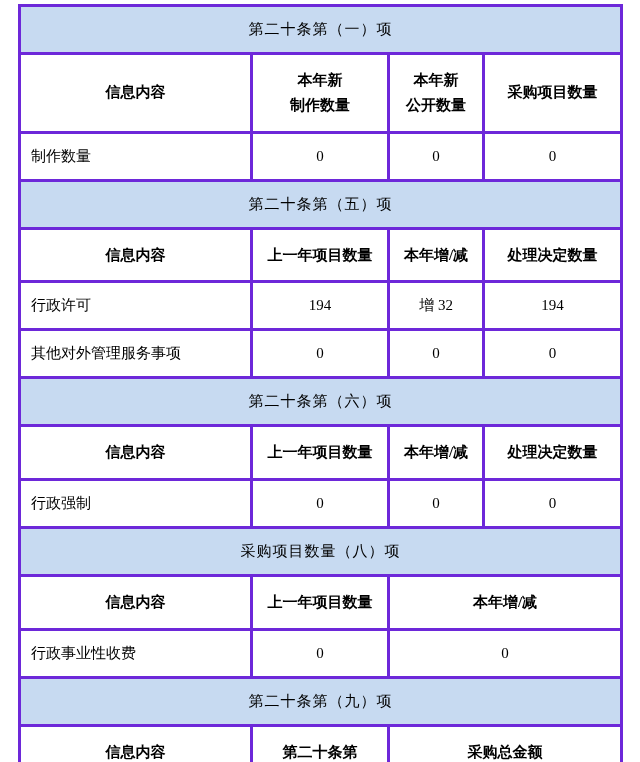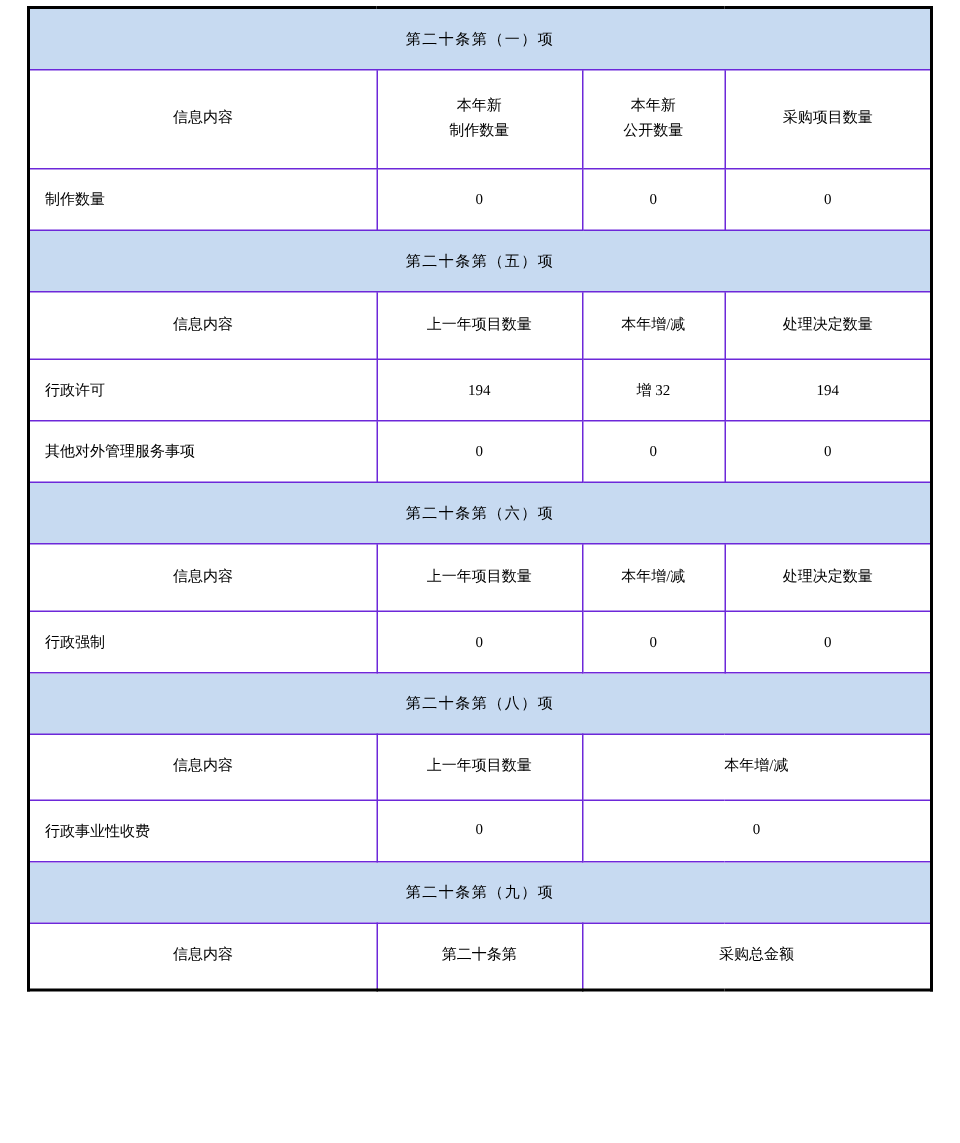--- a/index.html
+++ b/index.html
@@ -16,38 +16,38 @@
     left: 18px;
     top: 4px;
   }
   table.report {
     border-collapse: collapse;
     table-layout: fixed;
     width: 602px;
     border: 2px solid #000000;
   }
   table.report td {
-    border: 1px solid #6d28d9;
-    font-size: 10px;
+    border: 3px solid #6d28d9;
+    font-size: 15px;
     vertical-align: middle;
     padding: 13px;
     overflow: hidden;
   }
   tr.title-row td {
     background: #c7daf1;
     text-align: center;
     letter-spacing: 1px;
   }
   tr.title-row { height: 38px; }
   tr.head-row td {
     text-align: center;
     white-space: pre-line;
     line-height: 1.65;
   }
-  tr.head-row { height: 45px; }
+  tr.head-row { height: 45px; font-weight: bold; }
   tr.head-row.tall { height: 66px; }
   tr.head-row.short { height: 35px; }
   tr.data-row { height: 40px; }
   tr.data-row td { text-align: center; }
   tr.data-row td.row-label {
     text-align: left;
     padding-left: 10px;
   }
 </style>
 </head>
@@ -113,21 +113,21 @@
       <td>处理决定数量</td>
     </tr>
     <tr class="data-row">
       <td class="row-label">行政强制</td>
       <td>0</td>
       <td>0</td>
       <td>0</td>
     </tr>
 
     <tr class="title-row">
-      <td colspan="4">第二十条第（八）项</td>
+      <td colspan="4">采购项目数量（八）项</td>
     </tr>
     <tr class="head-row short">
       <td>信息内容</td>
       <td>上一年项目数量</td>
       <td colspan="2">本年增/减</td>
     </tr>
     <tr class="data-row">
       <td class="row-label">行政事业性收费</td>
       <td>0</td>
       <td colspan="2">0</td>

